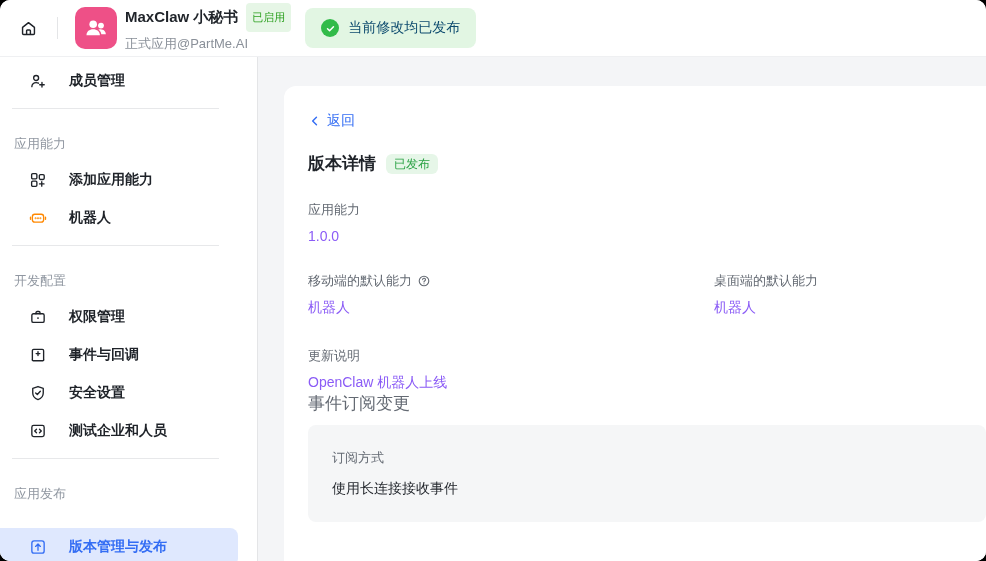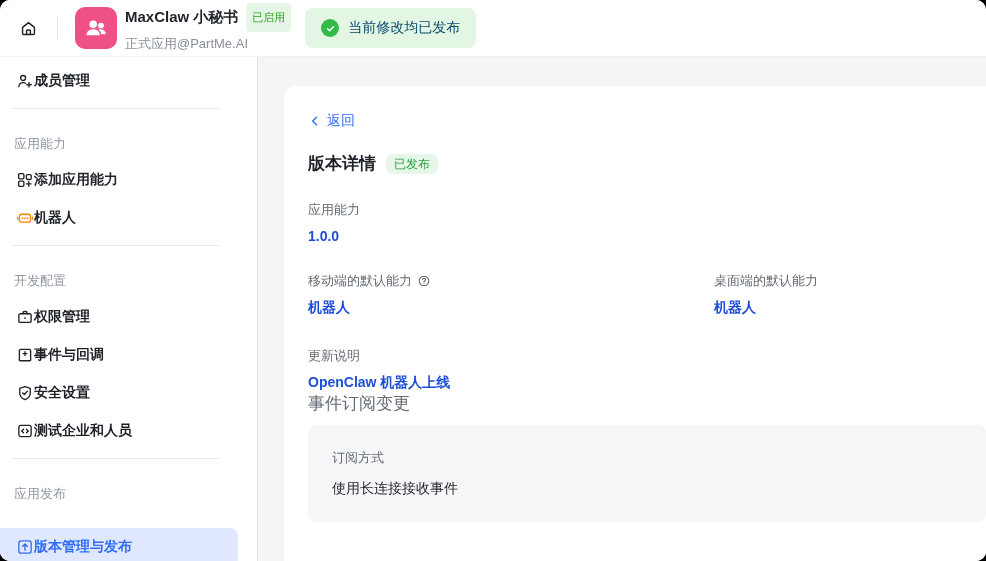--- a/index.html
+++ b/index.html
@@ -16,39 +16,39 @@
   .app-title{font-size:15px;font-weight:bold;color:#1f2329;}
   .badge-green{background:#e6f6e6;color:#2ea121;font-size:11px;line-height:1;padding:9px 6px;border-radius:4px;font-weight:normal;white-space:nowrap;}
   .app-subtitle{font-size:13px;color:#8a9099;margin-top:3px;}
   .status-pill{margin-left:14px;background:#e2f6e3;border-radius:8px;height:40px;display:flex;align-items:center;padding:0 16px;gap:9px;}
   .check-circle{width:18px;height:18px;border-radius:50%;background:#32bb49;display:flex;align-items:center;justify-content:center;flex-shrink:0;}
   .status-text{font-size:14px;color:#0c4a6e;}
 
   
   .body-row{flex:1;display:flex;min-height:0;}
   .sidebar{width:258px;box-sizing:border-box;border-right:1px solid #e4e5e7;background:#fff;padding-top:5px;flex-shrink:0;overflow:hidden;}
-  .nav-item{height:38px;display:flex;align-items:center;gap:0;padding-left:16px;width:238px;box-sizing:border-box;border-radius:0 8px 8px 0;font-size:14px;font-weight:600;color:#1f2329;cursor:pointer;}
+  .nav-item{height:38px;display:flex;align-items:center;gap:22px;padding-left:29px;width:238px;box-sizing:border-box;border-radius:0 8px 8px 0;font-size:14px;font-weight:600;color:#1f2329;cursor:pointer;}
   .nav-item .icon{width:18px;height:18px;display:flex;align-items:center;justify-content:center;flex-shrink:0;}
   .nav-item.selected{background:#dfe8fe;color:#336df4;margin-top:17px;}
   .nav-divider{height:1px;background:#e7e8ea;margin:8px 38px 8px 12px;}
   .nav-section{font-size:13px;color:#9097a1;padding:18px 0 8px 14px;}
 
   .main{flex:1;background:#f4f5f7;position:relative;overflow:hidden;}
   .card{position:absolute;left:26px;top:29px;right:-24px;bottom:-24px;background:#fff;border-radius:12px;padding:26px 24px;box-sizing:border-box;}
 
   .back-row{display:flex;align-items:center;gap:5px;color:#336df4;font-size:14px;cursor:pointer;width:fit-content;}
   .title-row{margin-top:22px;display:flex;align-items:center;gap:10px;}
   .page-title{font-size:17px;font-weight:bold;color:#1f2329;}
   .badge-published{background:#e6f6e8;color:#2ba245;font-size:12px;line-height:1;padding:4px 8px;border-radius:6px;}
 
   .field-block{margin-top:26px;}
   .field-row{display:flex;margin-top:28px;}
   .field-col1{width:406px;flex-shrink:0;}
   .field-label{font-size:13px;color:#646a73;display:flex;align-items:center;gap:5px;}
-  .field-value{font-size:14px;color:#1d4ed8;margin-top:9px;font-weight:bold;}
+  .field-value{font-size:14px;color:#8b5cf6;margin-top:9px;}
   .notes-block{margin-top:30px;}
   .events-label{font-size:17px;color:#646a73;}
   .sub-box{margin-top:10px;background:#f5f6f7;border-radius:8px;padding:24px 24px;}
   .sub-label{font-size:13px;color:#646a73;}
   .sub-value{font-size:14px;color:#1f2329;margin-top:13px;}
   .help-icon{display:flex;color:#646a73;}
   svg{display:block;}
 </style>
 </head>
 <body>

